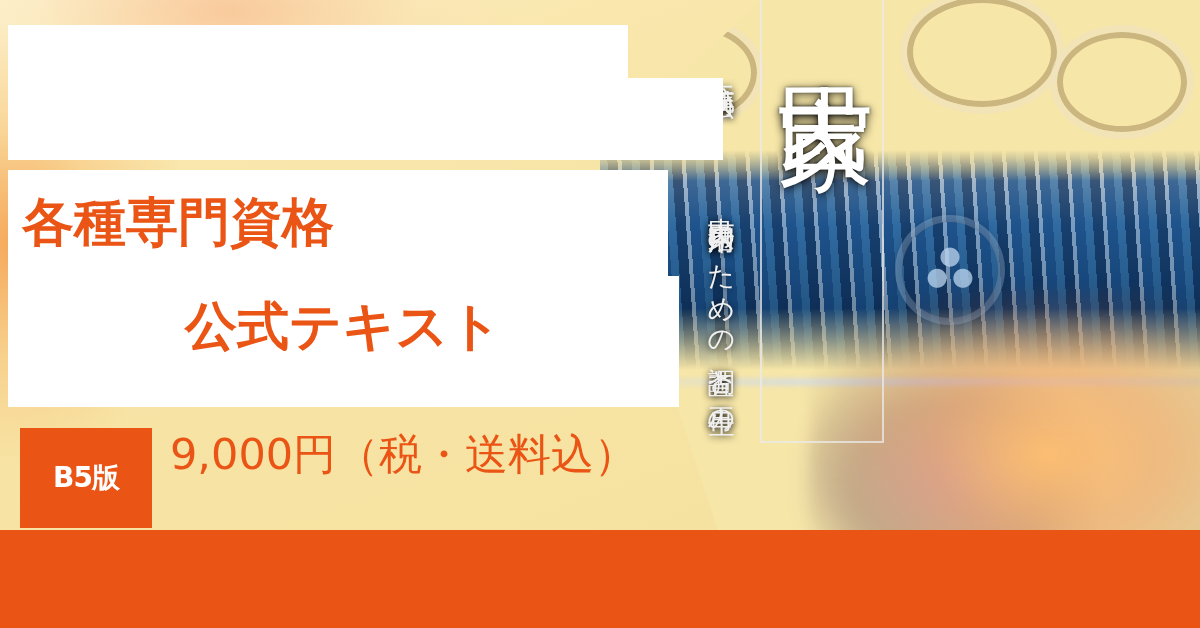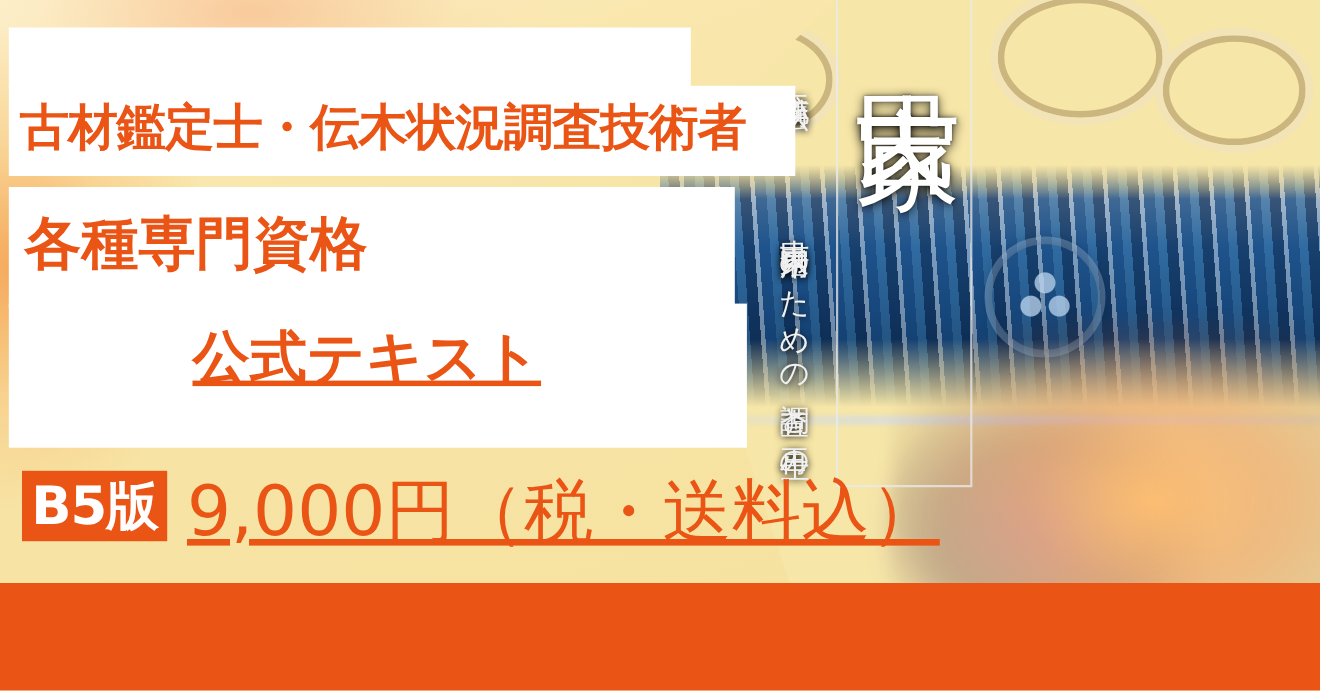--- a/index.html
+++ b/index.html
@@ -146,32 +146,32 @@
   }
   #head-line1{top:34px;}
   #head-line2{top:93px;}
 
   .line-main{
     position:absolute;
     color:#ea5414;font-weight:700;font-size:52px;line-height:1;
     letter-spacing:0px;white-space:nowrap;
   }
   #main-line1{left:22px;top:196px;}
-  #main-line2{left:175px;top:300px;text-decoration:underline;}
+  #main-line2{left:185px;top:300px;}
 
   
   #badge-b5{
-    position:absolute;left:20px;top:428px;width:132px;height:64px;
+    position:absolute;left:20px;top:428px;width:132px;height:100px;
     background:#ea5414;
     display:flex;align-items:center;justify-content:center;
-    color:#ffffff;font-weight:700;font-size:48px;letter-spacing:-1px;
+    color:#ffffff;font-weight:700;font-size:28px;letter-spacing:-1px;
   }
   #price-text{
     position:absolute;left:170px;top:433px;
-    color:#ea5414;font-weight:400;font-size:63px;line-height:1;white-space:nowrap;text-decoration:underline;
+    color:#ea5414;font-weight:400;font-size:43px;line-height:1;white-space:nowrap;
   }
 
   
   #cta-bar{
     position:absolute;left:0;top:530px;width:1200px;height:98px;background:#ea5414;
     display:flex;align-items:center;
   }
 </style>
 </head>
 <body>
@@ -195,21 +195,20 @@
     <div class="book-sub2">古民家活用のための調査と再生の</div>
   </div>
 
   <div class="bg-left"></div>
 
   <div class="panel" id="panel-head-a"></div>
   <div class="panel" id="panel-head-b"></div>
   <div class="panel" id="panel-main-a"></div>
   <div class="panel" id="panel-main-b"></div>
 
-  <div class="line-head" id="head-line2">古材鑑定士・伝木状況調査技術者</div>
 
   <div class="line-main" id="main-line1">各種専門資格</div>
   <div class="line-main" id="main-line2">公式テキスト</div>
 
   <div id="badge-b5">B5版</div>
   <div id="price-text">9,000円（税・送料込）</div>
 
   <div id="cta-bar">
     
     

